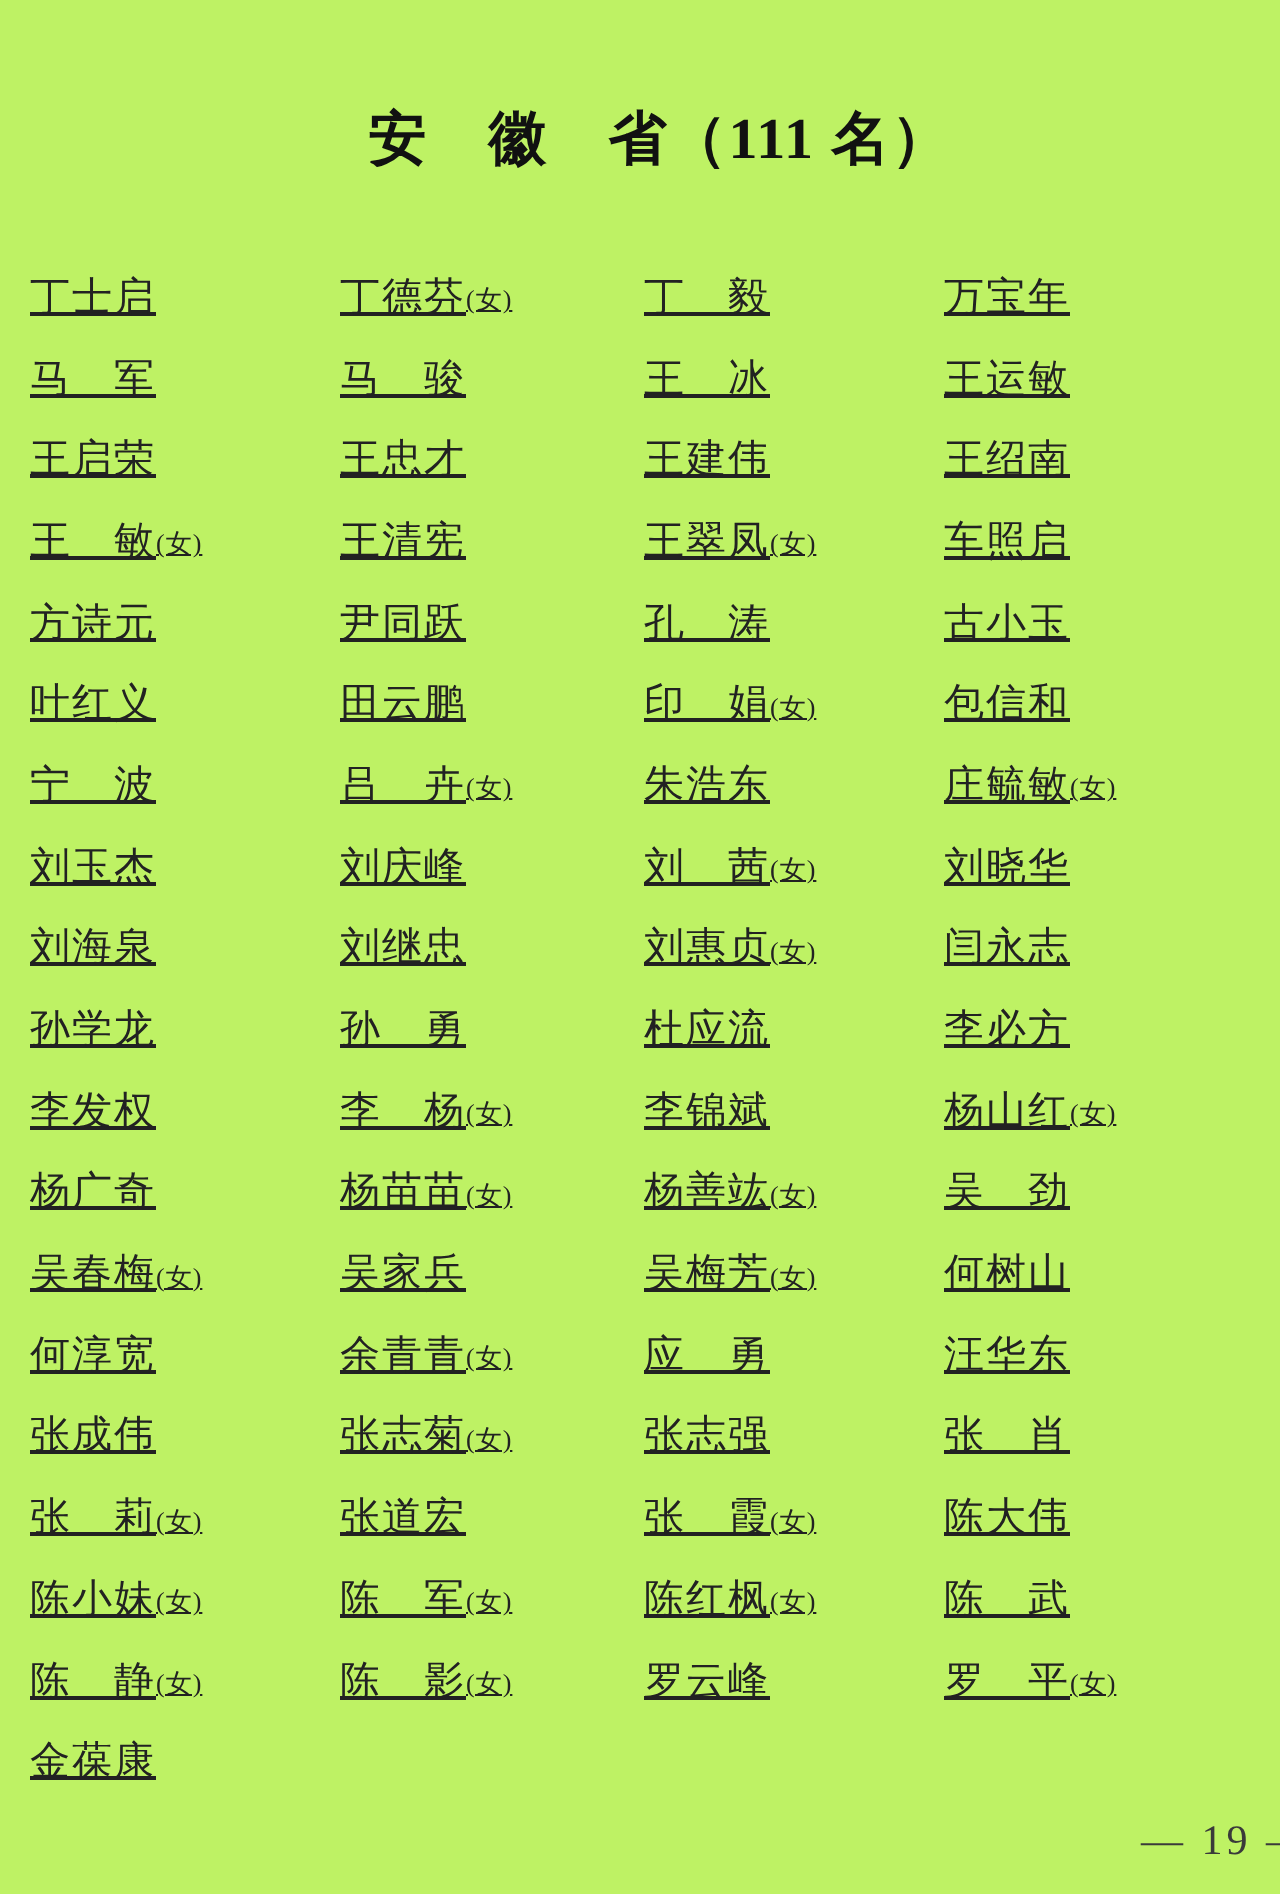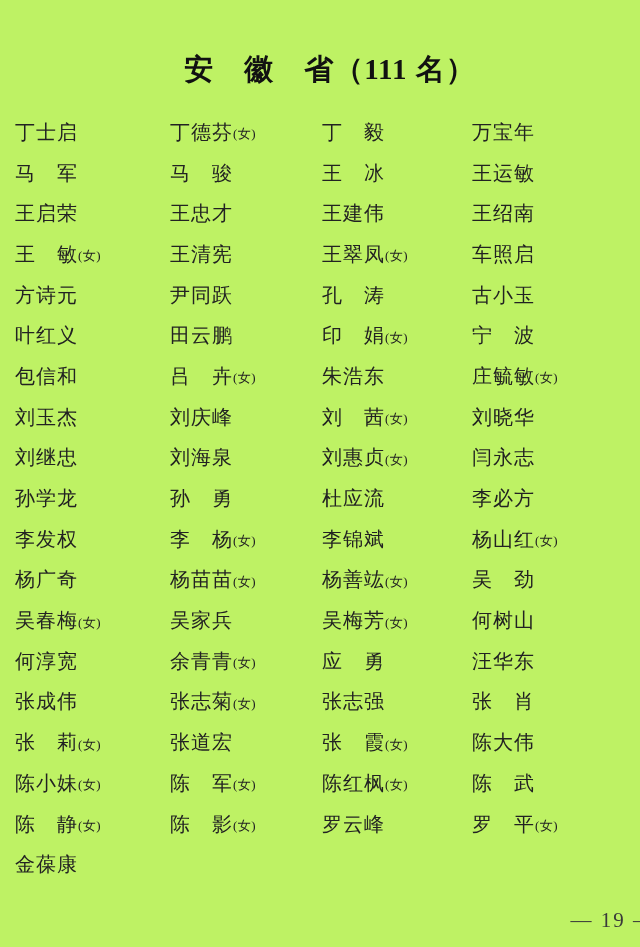--- a/index.html
+++ b/index.html
@@ -20,25 +20,26 @@
     right: 0;
     text-align: center;
     font-size: 29px;
     font-weight: bold;
     color: #111111;
     letter-spacing: 1px;
     white-space: nowrap;
   }
   .name-grid {
     position: absolute;
-    top: 112px;
+    top: 128px;
     left: 15px;
     display: grid;
     grid-template-columns: 155px 152px 150px 148px;
     grid-auto-rows: 40.7px;
+    text-decoration: underline;
   }
   .cell {
     display: flex;
     align-items: center;
     white-space: nowrap;
     font-size: 20px;
     letter-spacing: 1px;
     color: #222222;
   }
   .nm { display: inline-block; }
@@ -132,26 +133,26 @@
         <span class="nm">叶红义</span>
       </div>
       <div class="cell">
         <span class="nm">田云鹏</span>
       </div>
       <div class="cell">
         <span class="nm">印　娟</span>
         <span class="note">(女)</span>
       </div>
       <div class="cell">
+        <span class="nm">包信和</span>
+      </div>
+      <div class="cell">
         <span class="nm">宁　波</span>
       </div>
       <div class="cell">
-        <span class="nm">包信和</span>
-      </div>
-      <div class="cell">
         <span class="nm">吕　卉</span>
         <span class="note">(女)</span>
       </div>
       <div class="cell">
         <span class="nm">朱浩东</span>
       </div>
       <div class="cell">
         <span class="nm">庄毓敏</span>
         <span class="note">(女)</span>
       </div>
@@ -162,24 +163,24 @@
         <span class="nm">刘庆峰</span>
       </div>
       <div class="cell">
         <span class="nm">刘　茜</span>
         <span class="note">(女)</span>
       </div>
       <div class="cell">
         <span class="nm">刘晓华</span>
       </div>
       <div class="cell">
+        <span class="nm">刘海泉</span>
+      </div>
+      <div class="cell">
         <span class="nm">刘继忠</span>
-      </div>
-      <div class="cell">
-        <span class="nm">刘海泉</span>
       </div>
       <div class="cell">
         <span class="nm">刘惠贞</span>
         <span class="note">(女)</span>
       </div>
       <div class="cell">
         <span class="nm">闫永志</span>
       </div>
       <div class="cell">
         <span class="nm">孙学龙</span>

